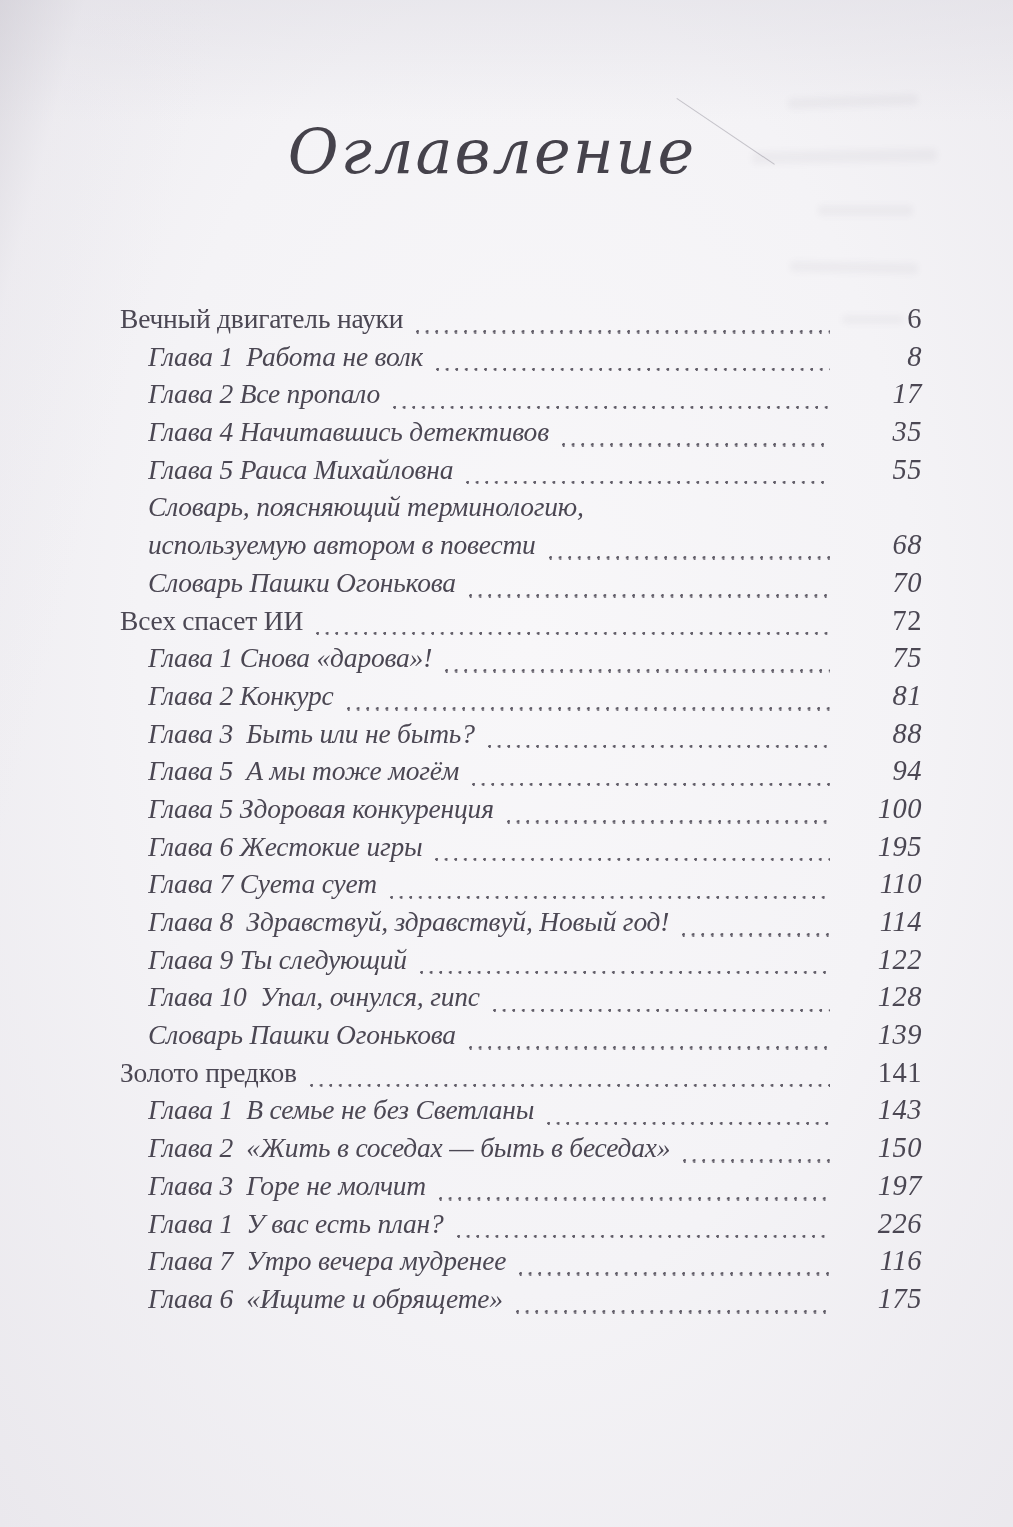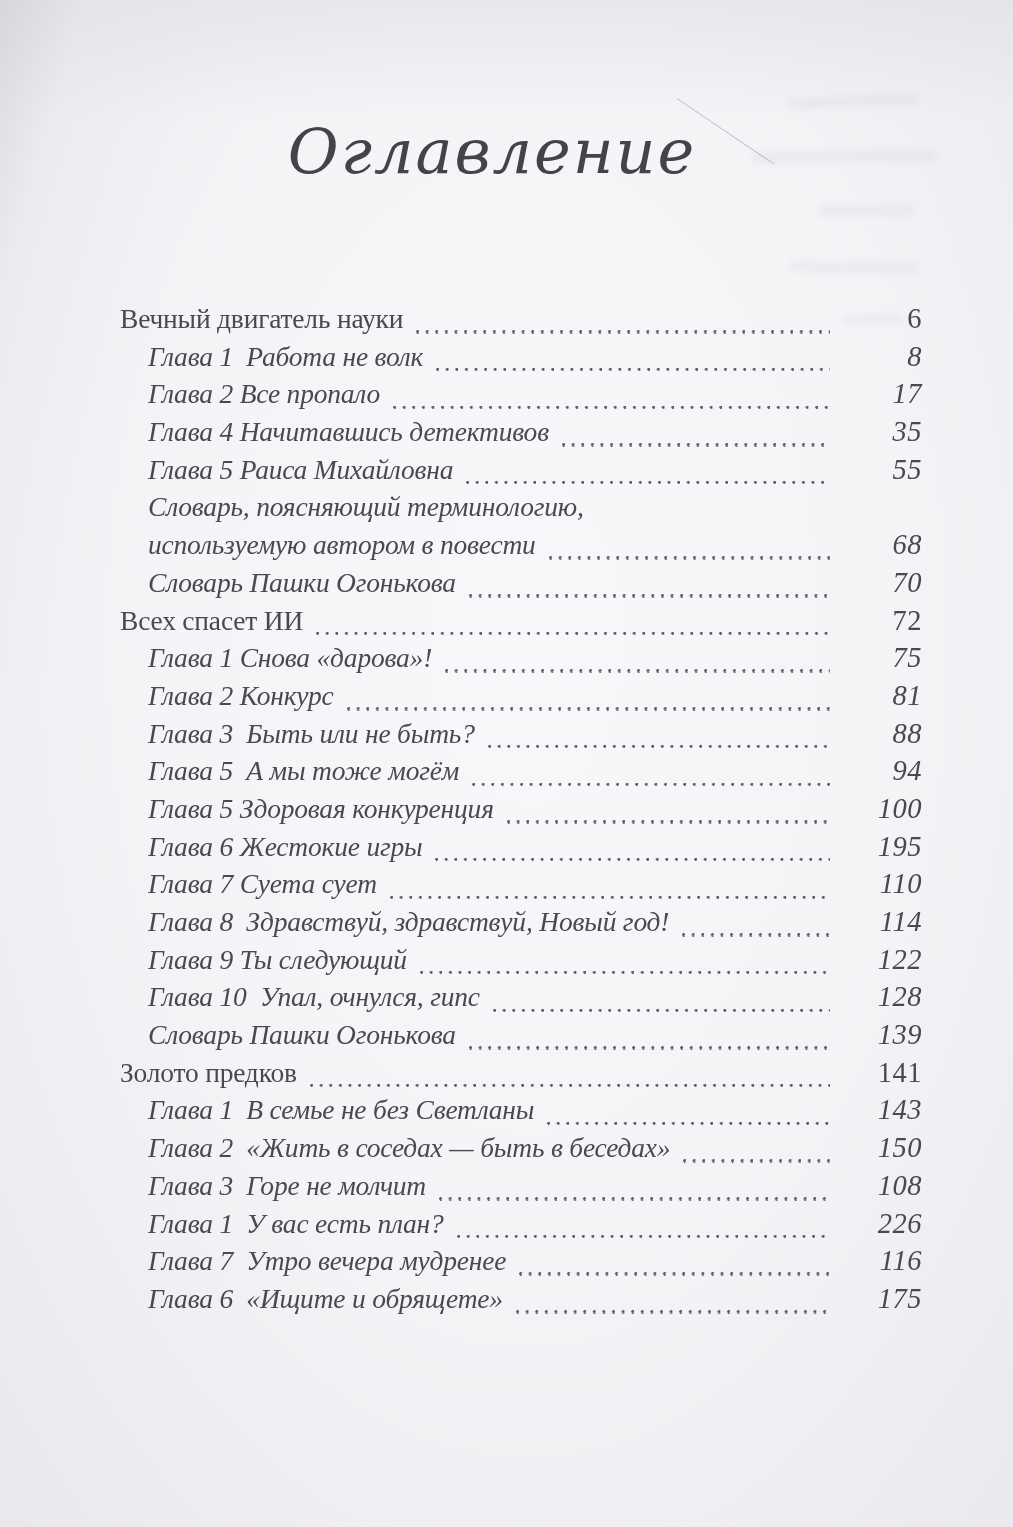--- a/index.html
+++ b/index.html
@@ -221,21 +221,21 @@
       <span class="toc-page">143</span>
     </div>
       <div class="toc-row indent">
       <span class="toc-label">Глава 2  «Жить в соседах — быть в беседах»</span>
       <span class="toc-leader"></span>
       <span class="toc-page">150</span>
     </div>
       <div class="toc-row indent">
       <span class="toc-label">Глава 3  Горе не молчит</span>
       <span class="toc-leader"></span>
-      <span class="toc-page">108</span>
+      <span class="toc-page">197</span>
     </div>
       <div class="toc-row indent">
       <span class="toc-label">Глава 1  У вас есть план?</span>
       <span class="toc-leader"></span>
       <span class="toc-page">226</span>
     </div>
       <div class="toc-row indent">
       <span class="toc-label">Глава 7  Утро вечера мудренее</span>
       <span class="toc-leader"></span>
       <span class="toc-page">116</span>

